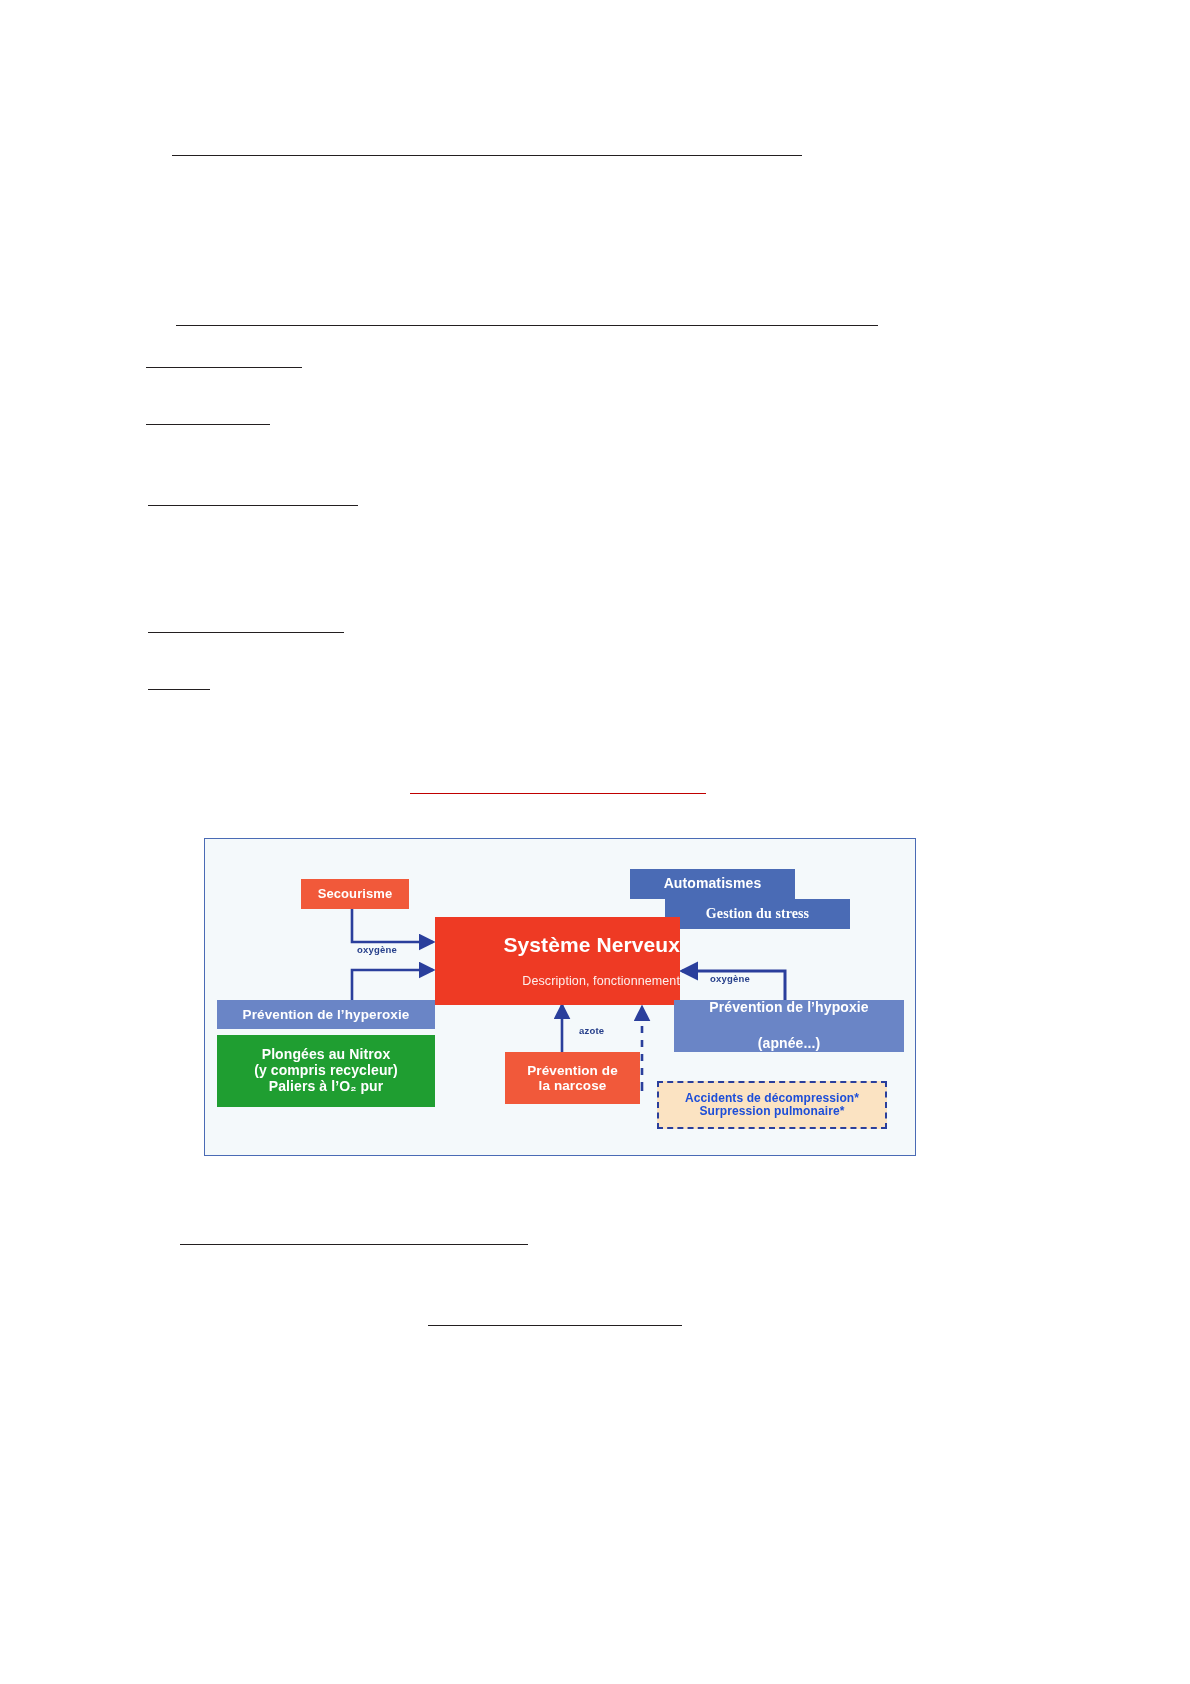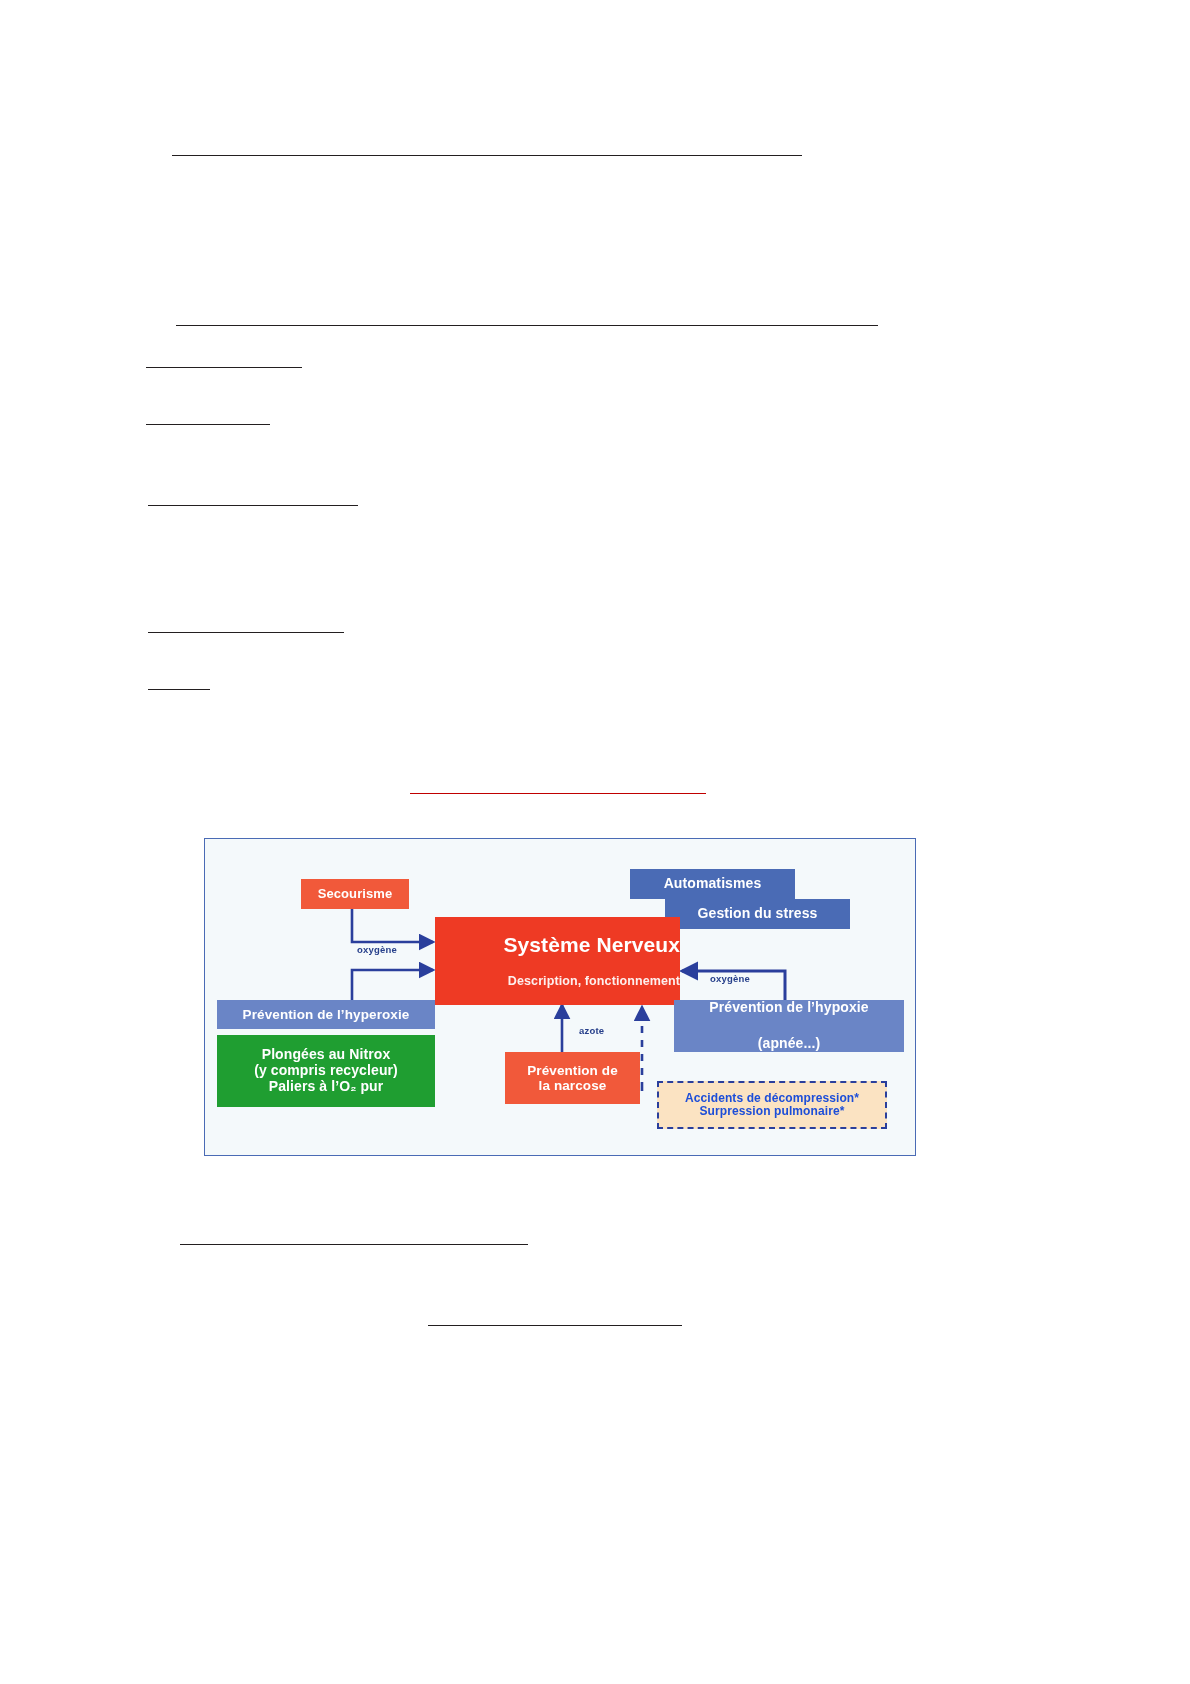--- a/index.html
+++ b/index.html
@@ -19,21 +19,21 @@
        line-height:1.12;letter-spacing:.1px;}
   .b-orange{background:#f1593a;}
   .b-red{background:#ee3a24;}
   .b-blue{background:#4a6bb5;}
   .b-bluelt{background:#6a85c6;}
   .b-green{background:#1f9e31;}
   .b-beige{background:#fbe3c2;color:#1d4ed8;border:2.2px dashed #2a3f9c;}
 
   .central{flex-direction:column;}
   .central .t1{font-size:21px;font-weight:bold;line-height:1;}
-  .central .t2{font-size:12.5px;font-weight:bold;margin-top:19px;opacity:.92;}
+  .central .t2{font-size:12.5px;font-weight:normal;margin-top:19px;opacity:.92;}
 
   .lbl{position:absolute;font-size:9.5px;font-weight:bold;color:#27408b;
        letter-spacing:.2px;white-space:nowrap;}
   svg.conn{position:absolute;left:0;top:0;width:712px;height:318px;overflow:visible;}
 </style>
 </head>
 <body>
 
 <div class="page">
 
@@ -77,21 +77,21 @@
       </svg>
 
       <div class="box b-orange" style="left:96px;top:40px;width:108px;height:30px;font-size:13px;">
         <span>Secourisme</span>
       </div>
 
       <div class="box b-blue" style="left:425px;top:30px;width:165px;height:30px;font-size:14px;">
         <span>Automatismes</span>
       </div>
 
-      <div class="box b-blue" style="left:460px;top:60px;width:185px;height:30px;font-size:14px;">
+      <div class="box b-blue" style="left:460px;top:60px;width:185px;height:30px;font-size:14px;font-family:Liberation Serif, serif;">
         <span>Gestion du stress</span>
       </div>
 
       <div class="box b-red central" style="left:230px;top:78px;width:245px;height:88px;align-items:flex-end;">
         <span class="t1">Système Nerveux</span>
         <span class="t2">Description, fonctionnement</span>
       </div>
 
       <div class="box b-bluelt" style="left:12px;top:161px;width:218px;height:29px;font-size:13.5px;">
         <span>Prévention de l’hyperoxie</span>

